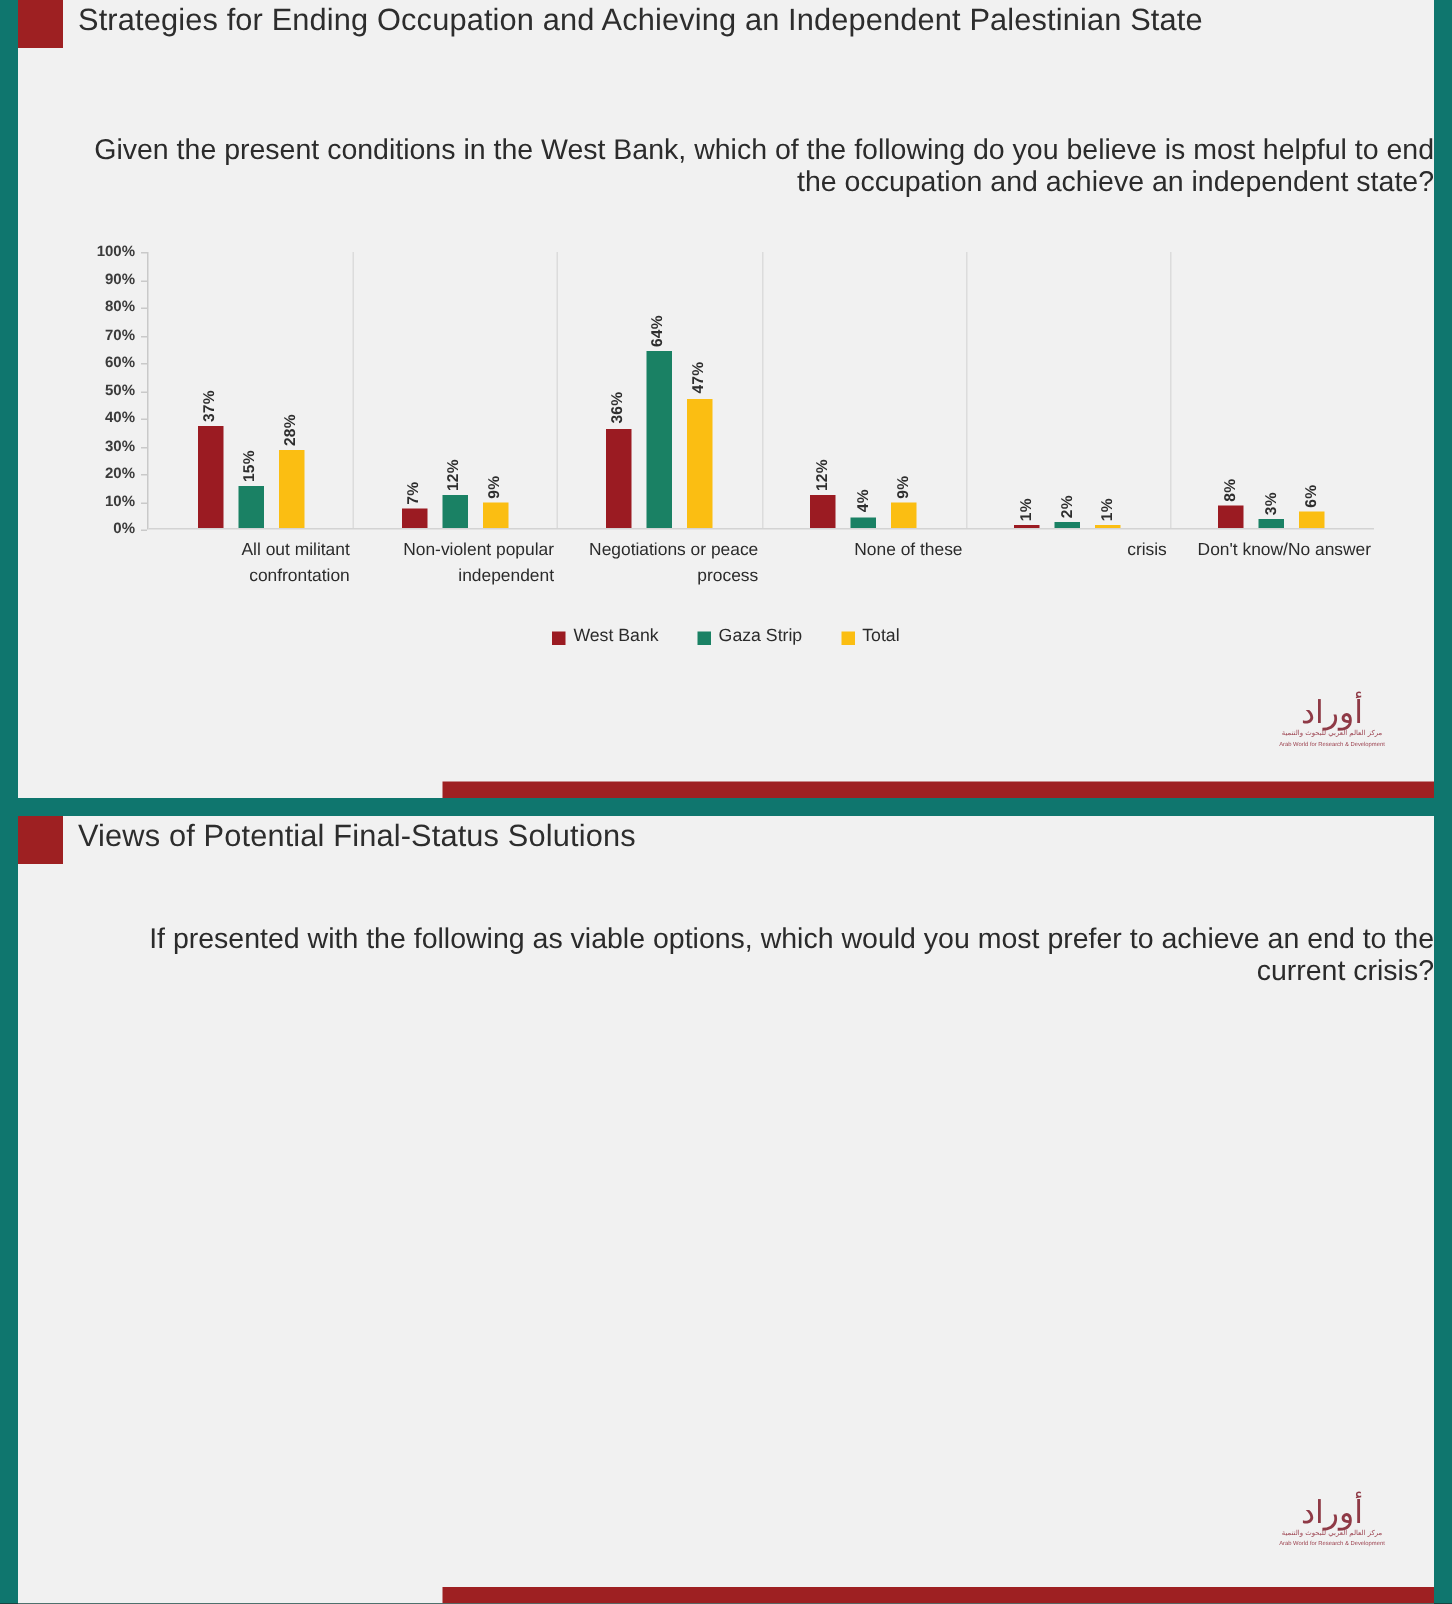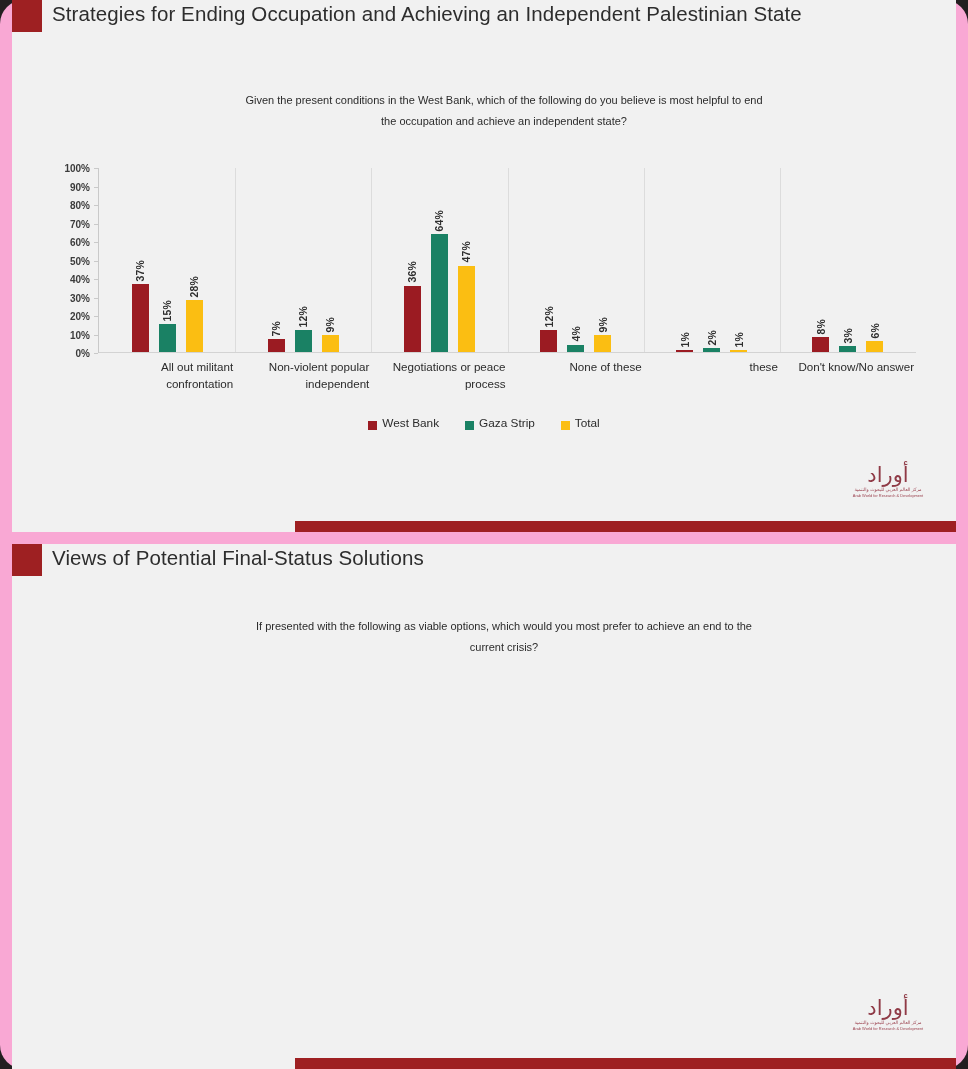--- a/index.html
+++ b/index.html
@@ -2,21 +2,21 @@
 <html><head>
 <meta charset="utf-8">
 <style>
   * { box-sizing: border-box; margin: 0; padding: 0; }
   html, body {
     width: 968px; height: 1069px;
     background: #231f20;
     font-family: "Liberation Sans", sans-serif;
     overflow: hidden;
   }
-  .deck { position: relative; width: 968px; height: 1069px; background: #f9a8d4; border-radius: 24px; }
+  .deck { position: relative; width: 968px; height: 1069px; background: #0f766e; }
 
   
   .slide {
     position: absolute;
     left: 12px;
     width: 944px;
     background: #f1f1f1;
     overflow: hidden;
   }
   #slide-1 { top: 0px;   height: 532px; }
@@ -44,22 +44,22 @@
   }
   .title-rule {
     position: absolute;
     left: 0; bottom: 0; width: 100%; height: 1px;
     background: transparent;
   }
 
   .slide-subtitle {
     position: absolute;
     left: 0; width: 100%;
-    text-align: center;
-    font-size: 11px;
+    text-align: right;
+    font-size: 19px;
     color: #2b2b2b;
     line-height: 21px;
     padding-left: 40px;
   }
   #slide-1 .slide-subtitle { top: 90px; }
   #slide-2 .slide-subtitle { top: 72px; }
   .slide-subtitle .sub-line { display: block; }
 
   .slide-bottombar {
     position: absolute;
@@ -348,21 +348,21 @@
             <div>independent</div>
           </div>
           <div class="x-label">
             <div>Negotiations or peace</div>
             <div>process</div>
           </div>
           <div class="x-label">
             <div>None of these</div>
           </div>
           <div class="x-label">
-            <div>these</div>
+            <div>crisis</div>
           </div>
           <div class="x-label">
             <div>Don't know/No answer</div>
           </div>
         </div>
       <div class="legend">
           <div class="legend-item">
             <span class="legend-swatch c-west"></span>
             <span class="legend-text">West Bank</span>
           </div>

